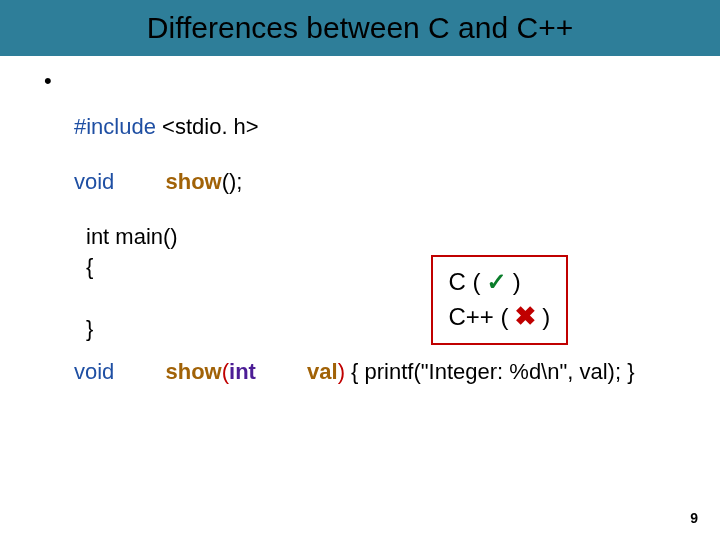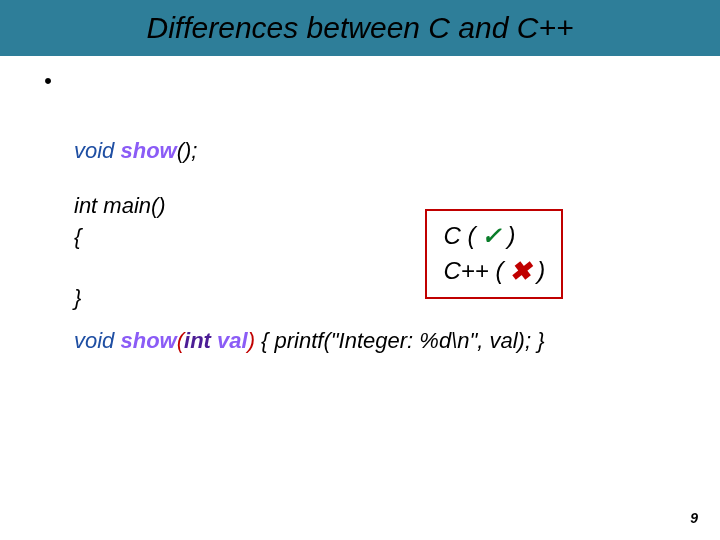--- a/index.html
+++ b/index.html
@@ -1,32 +1,32 @@
 <!DOCTYPE html>
 <html><head>
 <meta charset="utf-8">
 <style>
   * { margin: 0; padding: 0; box-sizing: border-box; }
   html, body { width: 720px; height: 540px; font-family: Verdana, Geneva, sans-serif; background: #fff; color: #000; }
-  .slide { width: 720px; height: 540px; position: relative; font-style: italic; }
+  .slide { width: 720px; height: 540px; position: relative; }
   .title-bar { background: #2e7e99; height: 56px; display: flex; align-items: center; justify-content: center; }
   .title-text { font-size: 30px; color: #000; font-weight: 400; }
   .content { padding: 14px 40px 0 44px; }
   .bullet-row { display: flex; align-items: baseline; font-size: 26px; margin-bottom: 20px; }
   .bullet-dot { margin-right: 14px; font-size: 22px; line-height: 1; }
   .bullet-text .kw-bold { font-weight: 700; }
   .code-block { font-size: 22px; line-height: 1.4; margin-left: 30px; }
   .code-line { white-space: pre; }
   .kw-blue { color: #1f4fa3; }
-  .kw-red { color: #8b5cf6; font-weight: 700; }
+  .kw-red { color: #a16207; font-weight: 700; margin-left: 45px; }
   .kw-red-plain { color: #c00000; }
   .kw-blue-bold { color: #4c1d95; font-weight: 700; }
   .spacer { height: 24px; }
   .spacer-sm { height: 12px; }
-  .row-flex { display: flex; align-items: center; }
+  .row-flex { display: flex; align-items: flex-end; margin-left: 12px; }
   .row-flex .left { flex: 0 0 58%; }
   .row-flex .right { flex: 1; padding-top: 4px; }
   .result-box { border: 2px solid #c00000; padding: 8px 16px 8px 16px; display: inline-block; font-size: 24px; }
   .result-line { display: flex; align-items: center; gap: 6px; }
   .check { color: #0a7d2a; font-weight: 700; font-size: 24px; }
   .cross { color: #c00000; font-weight: 700; font-size: 26px; background: #fff; display:inline-block; }
   .page-num { position: absolute; right: 22px; bottom: 14px; font-size: 14px; font-weight: 700; color: #000; }
 </style>
 </head>
 <body>
@@ -38,20 +38,21 @@
   </div>
 
   <div class="content">
 
     <div class="bullet-row">
       <span class="bullet-dot">•</span>
     </div>
 
     <div class="code-block">
 
+      <div class="code-line"><span class="kw-blue">#include</span><span> &lt;stdio. h&gt;</span></div>
 
       <div class="spacer"></div>
 
       <div class="code-line"><span class="kw-blue">void</span><span> </span><span class="kw-red">show</span><span>();</span></div>
 
       <div class="spacer"></div>
 
       <div class="row-flex">
         <div class="left">
           <div class="code-line">int main()</div>

